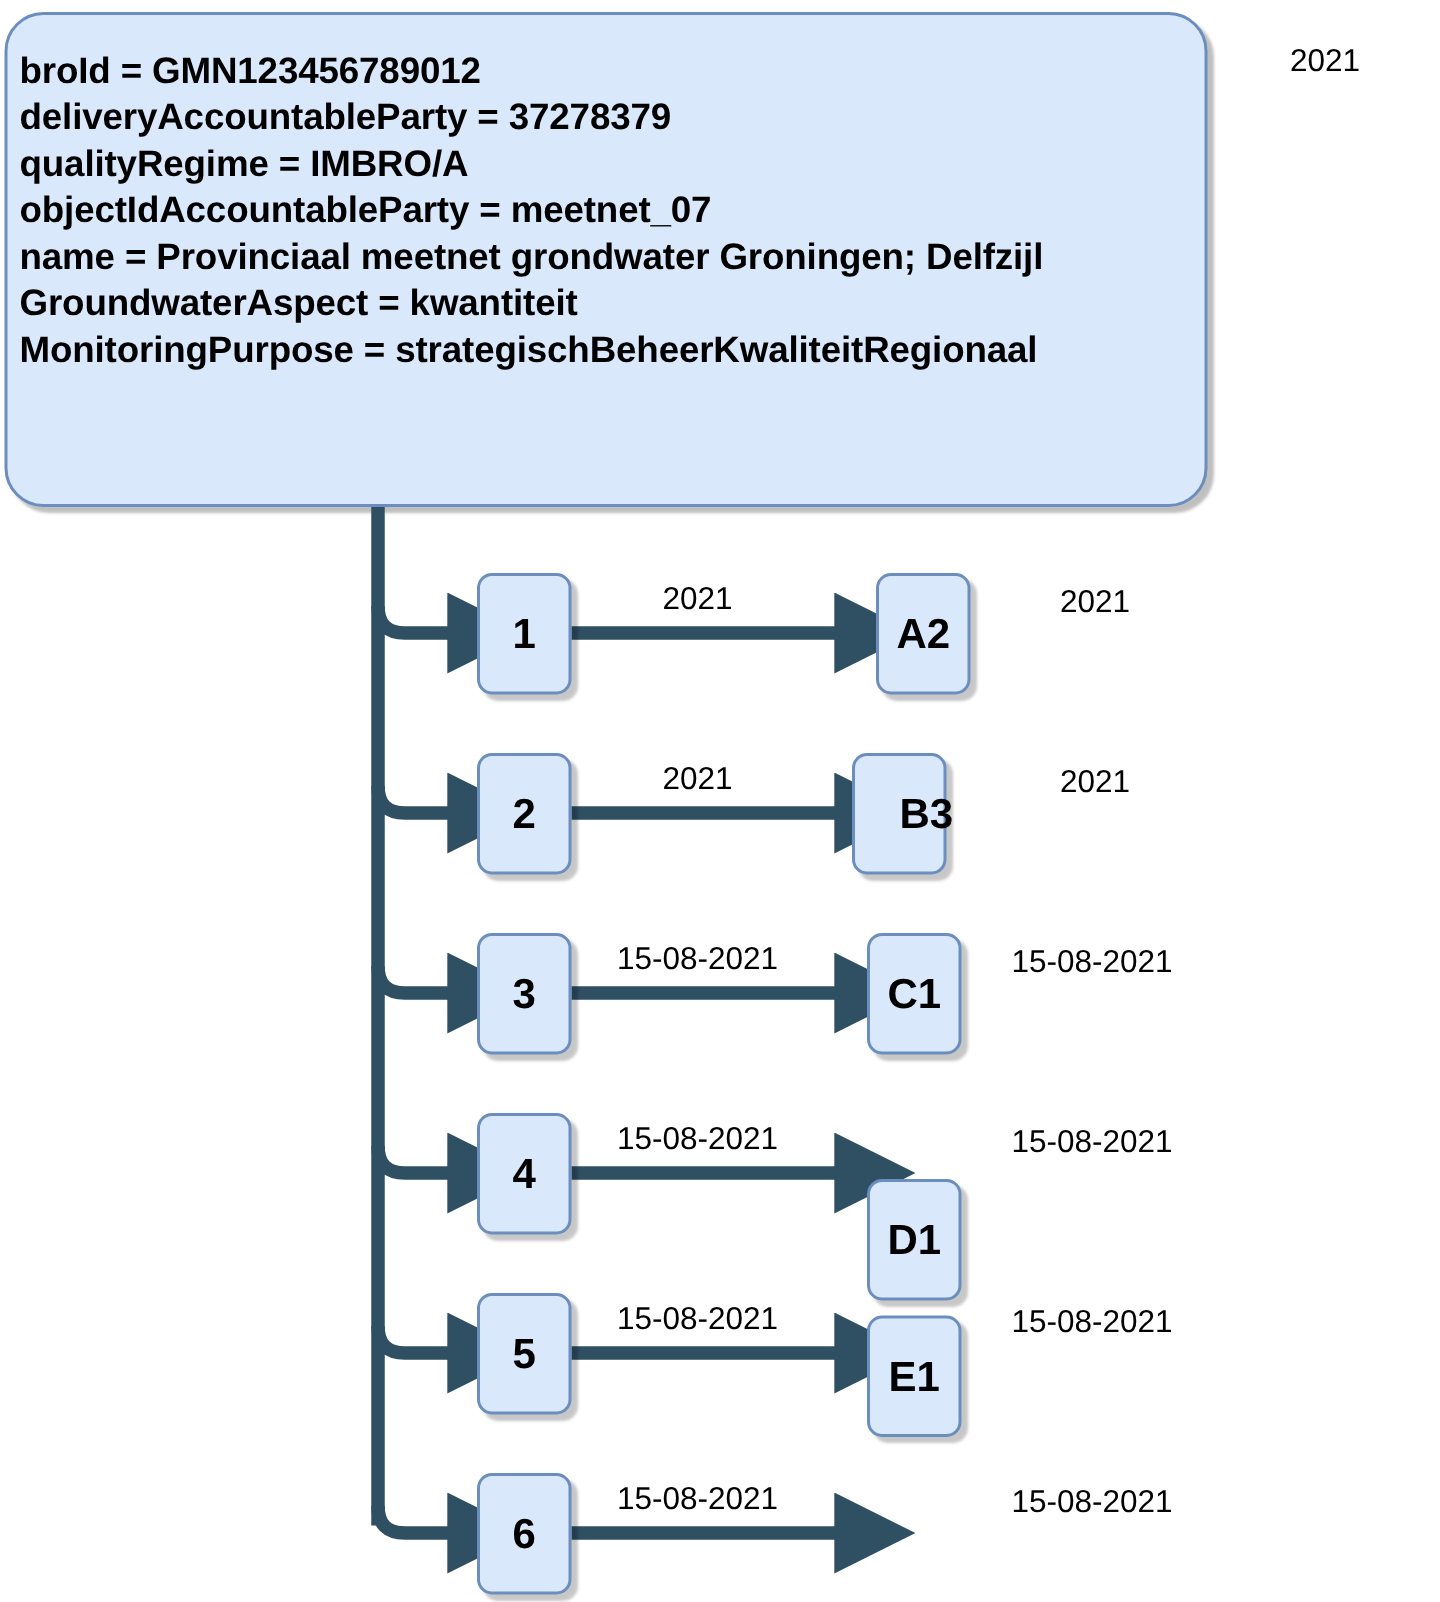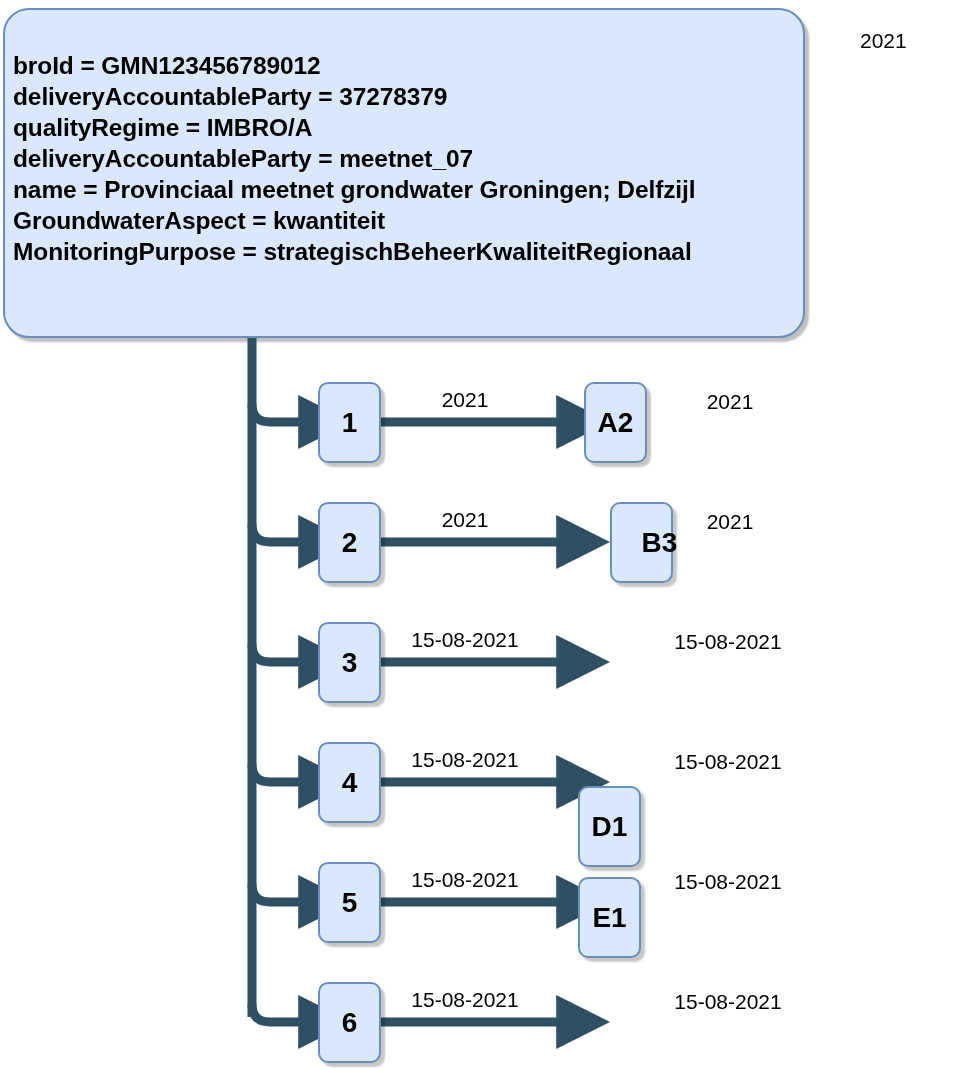--- a/index.html
+++ b/index.html
@@ -33,21 +33,20 @@
     background: #dae8fc;
     border: 2px solid #6c8ebf;
     border-radius: 26px;
     box-shadow: 4px 4px 2px rgba(0,0,0,0.25);
   }
   .info-lines {
     position: absolute;
     left: 8px;
     top: 22px;
     right: 6px;
-    margin-top: 18px;
   }
   .info-line {
     font-size: 24.5px;
     font-weight: bold;
     color: #000000;
     line-height: 31px;
     white-space: nowrap;
     letter-spacing: -0.1px;
   }
 
@@ -109,21 +108,21 @@
 </head>
 <body>
 
 <div id="diagram-root">
 
   <div class="info-box">
     <div class="info-lines">
       <div class="info-line">broId = GMN123456789012</div>
       <div class="info-line">deliveryAccountableParty = 37278379</div>
       <div class="info-line">qualityRegime = IMBRO/A</div>
-      <div class="info-line">deliveryAccountableParty = meetnet_07</div>
+      <div class="info-line">objectIdAccountableParty = meetnet_07</div>
       <div class="info-line">name = Provinciaal meetnet grondwater Groningen; Delfzijl</div>
       <div class="info-line">GroundwaterAspect = kwantiteit</div>
       <div class="info-line">MonitoringPurpose = strategischBeheerKwaliteitRegionaal</div>
     </div>
   </div>
 
   <div class="corner-label">2021</div>
 
   <svg id="connectors" width="960" height="1068" viewBox="0 0 960 1068" xmlns="http://www.w3.org/2000/svg">
     <defs>
@@ -148,25 +147,26 @@
     <path d="M381,902 L558,902" stroke="#2f4f63" stroke-width="9" fill="none" marker-end="url(#arrowhead)"></path>
     <path d="M381,1022 L558,1022" stroke="#2f4f63" stroke-width="9" fill="none" marker-end="url(#arrowhead)"></path>
   </svg>
 
   <div class="node" style="left:318px; top:382px;">1</div>
   <div class="node" style="left:584px; top:382px;">A2</div>
   <div class="edge-label" style="left:465px; top:388px;">2021</div>
   <div class="side-label" style="left:730px; top:390px;">2021</div>
 
   <div class="node" style="left:318px; top:502px;">2</div>
-  <div class="node" style="left:610px; top:502px;padding-left:36px;">B3</div>
+  <div class="node" style="left:568px; top:502px;padding-left:36px;">B3</div>
   <div class="edge-label" style="left:465px; top:508px;">2021</div>
   <div class="side-label" style="left:730px; top:510px;">2021</div>
 
   <div class="node" style="left:318px; top:622px;">3</div>
+  <div class="node" style="left:578px; top:622px;">C1</div>
   <div class="edge-label" style="left:465px; top:628px;">15-08-2021</div>
   <div class="side-label" style="left:728px; top:630px;">15-08-2021</div>
 
   <div class="node" style="left:318px; top:742px;">4</div>
   <div class="node" style="left:578px; top:786px;">D1</div>
   <div class="edge-label" style="left:465px; top:748px;">15-08-2021</div>
   <div class="side-label" style="left:728px; top:750px;">15-08-2021</div>
 
   <div class="node" style="left:318px; top:862px;">5</div>
   <div class="node" style="left:578px; top:862px;margin-top:15px;">E1</div>

